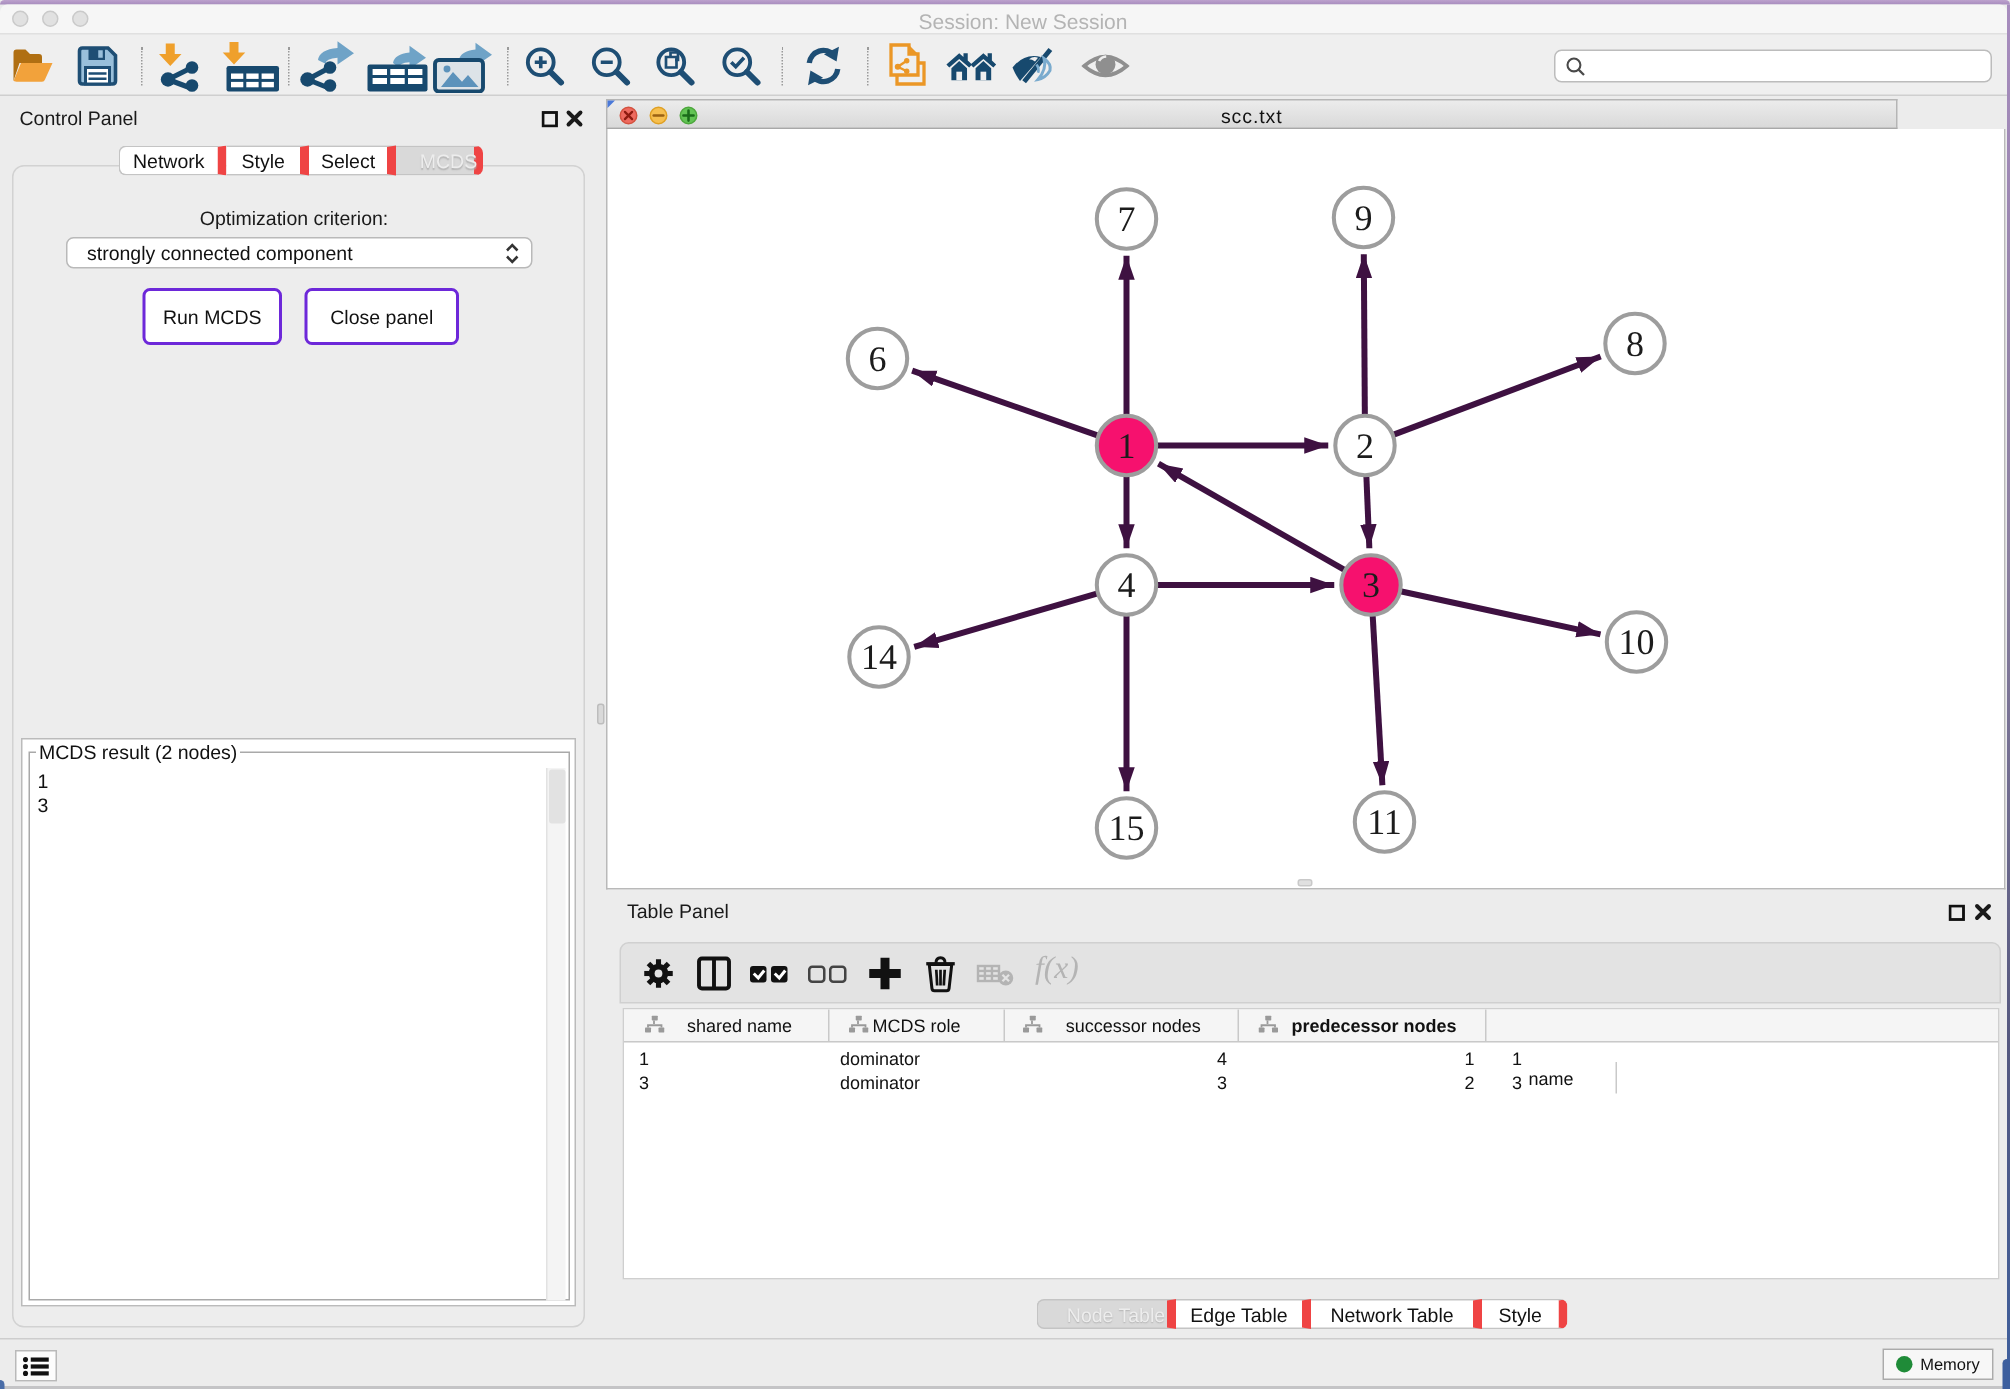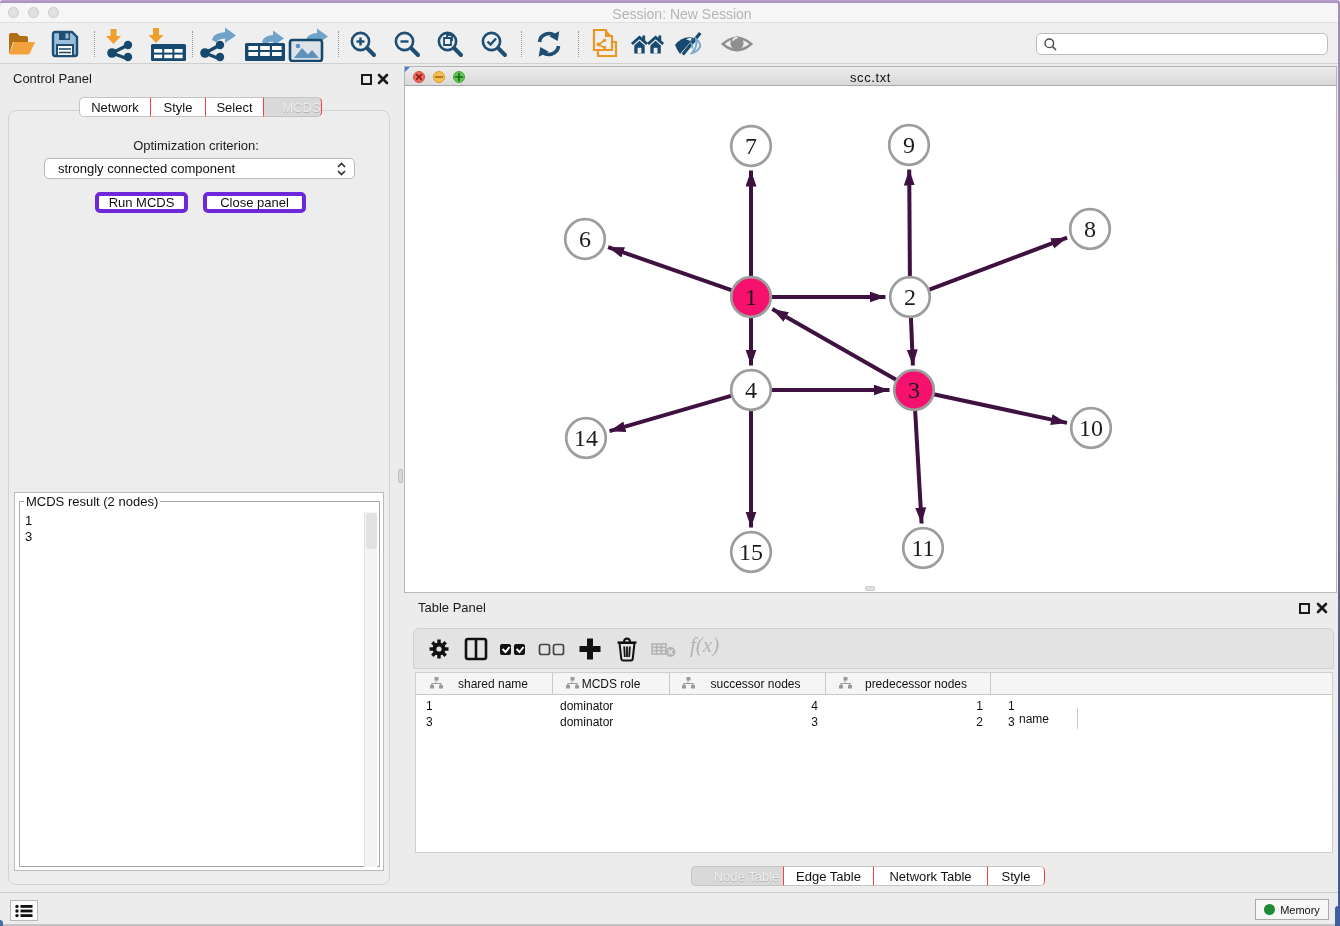--- a/index.html
+++ b/index.html
@@ -16,36 +16,36 @@
 #toolbar { left:0; top:22px; width:1338px; height:42px; background:#efefef; border-top:1px solid #e0e0e0; border-bottom:1px solid #cfcfcf; }
 .sep { position:absolute; top:8px; height:26px; width:1px; border-left:1px dotted #9a9a9a; }
 .ticon { position:absolute; top:3px; width:36px; height:36px; display:flex; align-items:center; justify-content:center; }
 #searchbox { position:absolute; left:1036px; top:33px; width:292px; height:22px; background:#fff; border:1px solid #bcbcbc; border-radius:5px; }
 
 
 #cp { left:0; top:64px; width:398px; height:828px; background:#ececec; }
 #cp-title { left:13px; top:7px; font-size:13px; color:#1a1a1a; position:absolute; }
 #cp-box { position:absolute; left:8px; top:46px; width:382px; height:775px; border:1px solid #d2d2d2; border-radius:8px; background:#ededed; }
 .tabseg { position:absolute; display:flex; font-size:13px; color:#111; }
-.tabseg .seg { background:#fff; border-top:1px solid #c4c4c4; border-bottom:1px solid #c4c4c4; border-right:1px solid #ef4444; padding:0; display:flex; align-items:center; justify-content:center; height:20px; }
+.tabseg .seg { background:#fff; border-top:1px solid #c4c4c4; border-bottom:1px solid #c4c4c4; border-right:6px solid #ef4444; padding:0; display:flex; align-items:center; justify-content:center; height:20px; }
 .tabseg .seg:first-child { border-left:1px solid #c4c4c4; border-radius:5px 0 0 5px; }
 .tabseg .seg:last-child { border-radius:0 5px 5px 0; }
 .tabseg .seg.sel { background:#d9d9d9; color:#ededed; text-shadow:0 1px 1px #b0b0b0;padding-left:18px; }
 #optlabel { position:absolute; left:0; top:74px; width:392px; text-align:center; font-size:13px; color:#1a1a1a; }
 #combo { position:absolute; left:44px; top:94px; width:311px; height:21px; background:#fff; border:1px solid #b9b9b9; border-radius:5px; font-size:13px; color:#111; line-height:19px; padding-left:13px; }
-.btn { position:absolute; height:21px; background:#fff; border:4px solid #6d28d9; border-radius:5px; font-size:13px; color:#111; display:flex; align-items:center; justify-content:center; }
+.btn { position:absolute; height:38px; background:#fff; border:2px solid #6d28d9; border-radius:5px; font-size:13px; color:#111; display:flex; align-items:center; justify-content:center; }
 #resultbox { position:absolute; left:14px; top:428px; width:370px; height:379px; background:#fff; border:1px solid #bbb; }
 #fieldset { position:absolute; left:4px; top:8px; width:361px; height:366px; border:1px solid #a9a9a9; }
 #fslegend { position:absolute; left:4px; top:-8px; background:#fff; padding:0 2px; font-size:13px; color:#111; }
 #rb-scroll { position:absolute; right:2px; top:10px; width:13px; height:355px; background:#f4f4f4; border-left:1px solid #e2e2e2; }
 #rb-thumb { position:absolute; left:1px; top:1px; width:11px; height:36px; background:#e2e2e2; border-radius:2px; }
 
 
 #netwin { left:404px; top:66px; width:933px; height:527px; }
-#net-title { position:absolute; left:0; top:0; width:933px; height:20px; background:linear-gradient(#ececec,#d9d9d9); border:1px solid #b5b5b5; border-bottom:1px solid #a8a8a8; }
+#net-title { position:absolute; left:0; top:0; width:861px; height:20px; background:linear-gradient(#ececec,#d9d9d9); border:1px solid #b5b5b5; border-bottom:1px solid #a8a8a8; }
 #net-title .t { position:absolute; width:100%; text-align:center; top:3px; font-size:13px; color:#111; letter-spacing:0.6px; }
 .mb { position:absolute; top:4px; width:12px; height:12px; border-radius:50%; }
 .mb svg { position:absolute; left:0; top:0; }
 #net-body { position:absolute; left:0; top:20px; width:933px; height:507px; background:#fff; border:1px solid #b9b9b9; border-top:none; }
 
 
 #tp { left:404px; top:596px; width:933px; height:294px; }
 #tp-title { position:absolute; left:14px; top:4px; font-size:13px; color:#1a1a1a; }
 #tp-toolbar { position:absolute; left:9px; top:32px; width:921px; height:41px; background:#e3e3e3; border:1px solid #d0d0d0; border-radius:6px 6px 0 0; }
 #tp-table { position:absolute; left:11px; top:76px; width:918px; height:181px; background:#fff; border:1px solid #cfcfcf; }
@@ -452,21 +452,21 @@
           </div>
         <div class="hcol" style="left:410px;width:165px;">
             <svg class="hicon" width="13" height="12" viewBox="0 0 13 12" style="position:absolute;left:13px;top:4px;">
               <g fill="#9a9a9a">
                 <rect x="4.5" y="0" width="4" height="3.4" rx="0.5"></rect>
                 <rect x="0" y="8" width="4" height="3.4" rx="0.5"></rect>
                 <rect x="9" y="8" width="4" height="3.4" rx="0.5"></rect>
                 <path d="M6,3.4 v2.2 M2,8 v-1.5 h9 v1.5" stroke="#9a9a9a" fill="none" stroke-width="1.2"></path>
               </g>
             </svg>
-            <span style="margin-left:16px;">predecessor nodes</span>
+            <span style="margin-left:16px;font-weight:bold;">predecessor nodes</span>
           </div>
         <div class="hcol" style="left:575px;width:87px;margin-top:35px;">name</div>
       </div>
       <div class="trow" style="left:10px;top:25px;">1</div>
       <div class="trow" style="left:144px;top:25px;">dominator</div>
       <div class="trow" style="left:254px;top:25px;width:148px;text-align:right;">4</div>
       <div class="trow" style="left:410px;top:25px;width:157px;text-align:right;">1</div>
       <div class="trow" style="left:592px;top:25px;">1</div>
       <div class="trow" style="left:10px;top:41px;">3</div>
       <div class="trow" style="left:144px;top:41px;">dominator</div>

